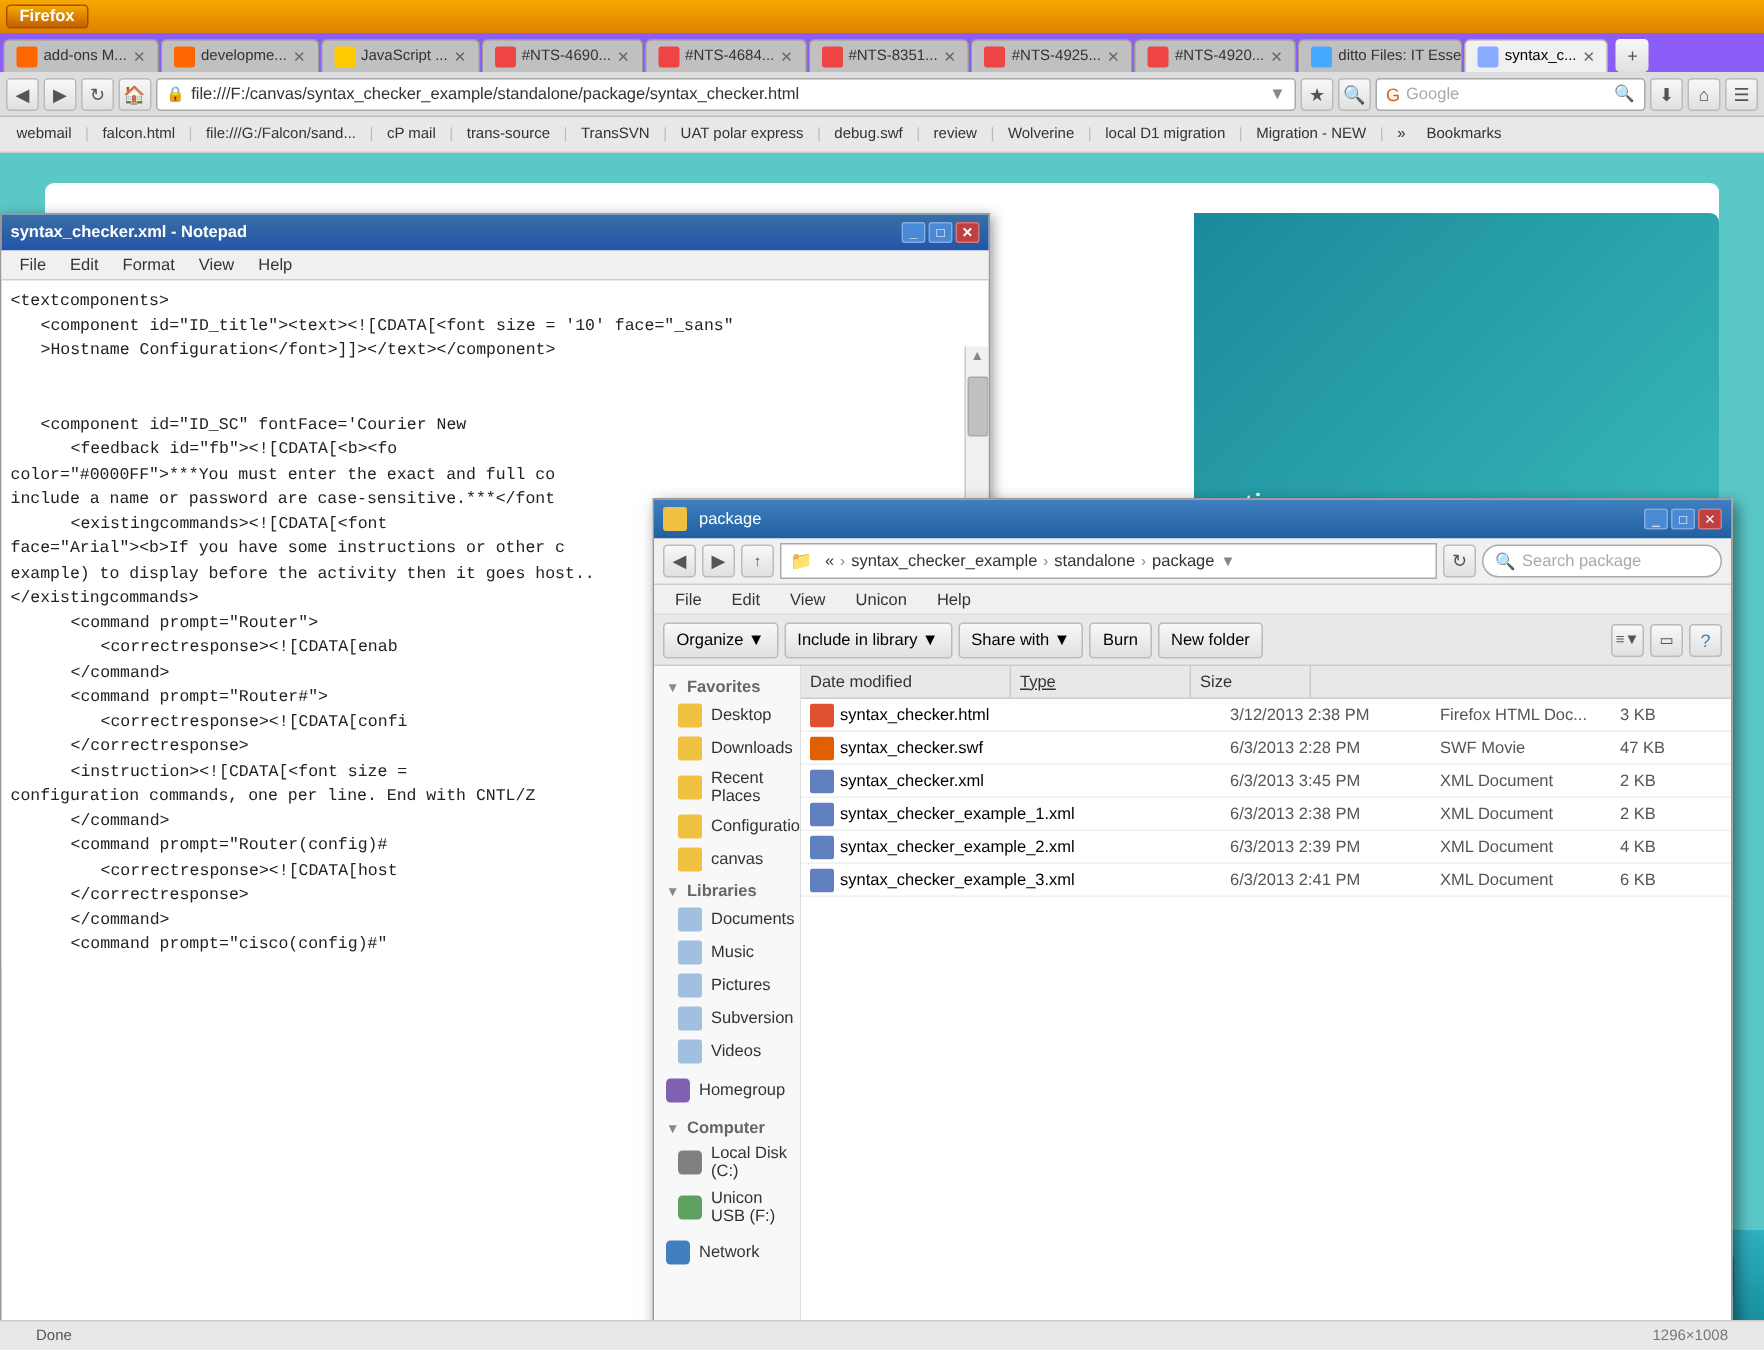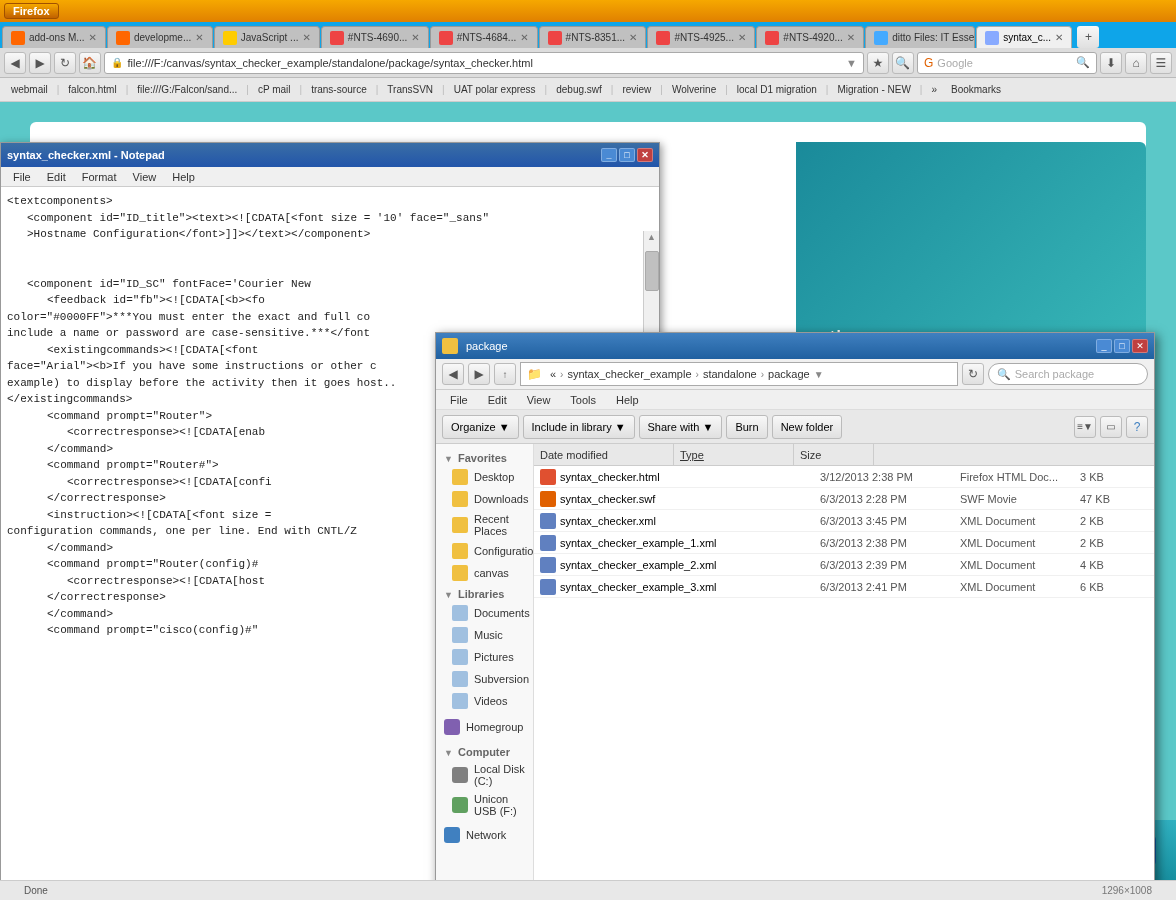--- a/index.html
+++ b/index.html
@@ -26,21 +26,21 @@
       background: linear-gradient(to bottom, #f6a800, #c06000);
       border: 1px solid #a05000;
       border-radius: 3px;
       color: white;
       font-size: 11px;
       font-weight: bold;
       padding: 1px 8px;
       cursor: pointer;
     }
     .browser-tab-bar {
-      background: #0ea5e9;
+      background: #8b5cf6;
       height: 26px;
       display: flex;
       align-items: flex-end;
       padding: 0 2px;
       gap: 1px;
       overflow: hidden;
     }
     .browser-tab {
       height: 22px;
       background: #c0c0c0;
@@ -656,21 +656,21 @@
         <div class="exp-search" style="width:160px; display:flex; align-items:center; gap:4px; font-size:11px; color:#aaa;">
           <span style="color:#888; font-size:11px;">🔍</span>
           <span>Search package</span>
         </div>
       </div>
 
       <div class="explorer-menubar">
         <span class="menu-item">File</span>
         <span class="menu-item">Edit</span>
         <span class="menu-item">View</span>
-        <span class="menu-item">Tools</span>
+        <span class="menu-item">Unicon</span>
         <span class="menu-item">Help</span>
       </div>
 
       <div class="explorer-toolbar">
         <button class="exp-tool-btn">
           <span>Organize</span>
           <span>▼</span>
         </button>
         <button class="exp-tool-btn">
           <span>Include in library</span>

